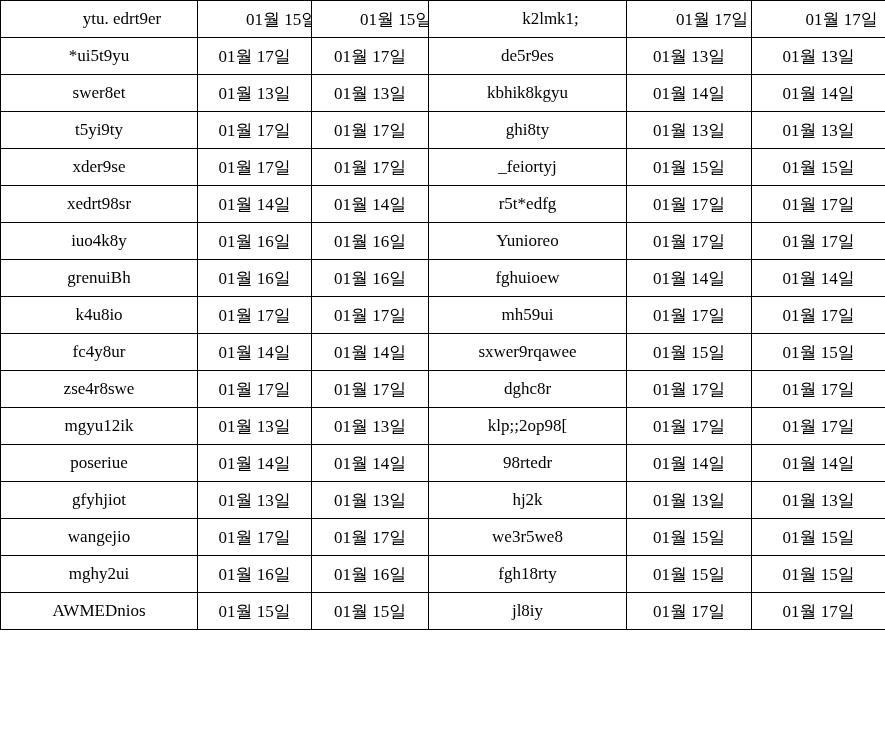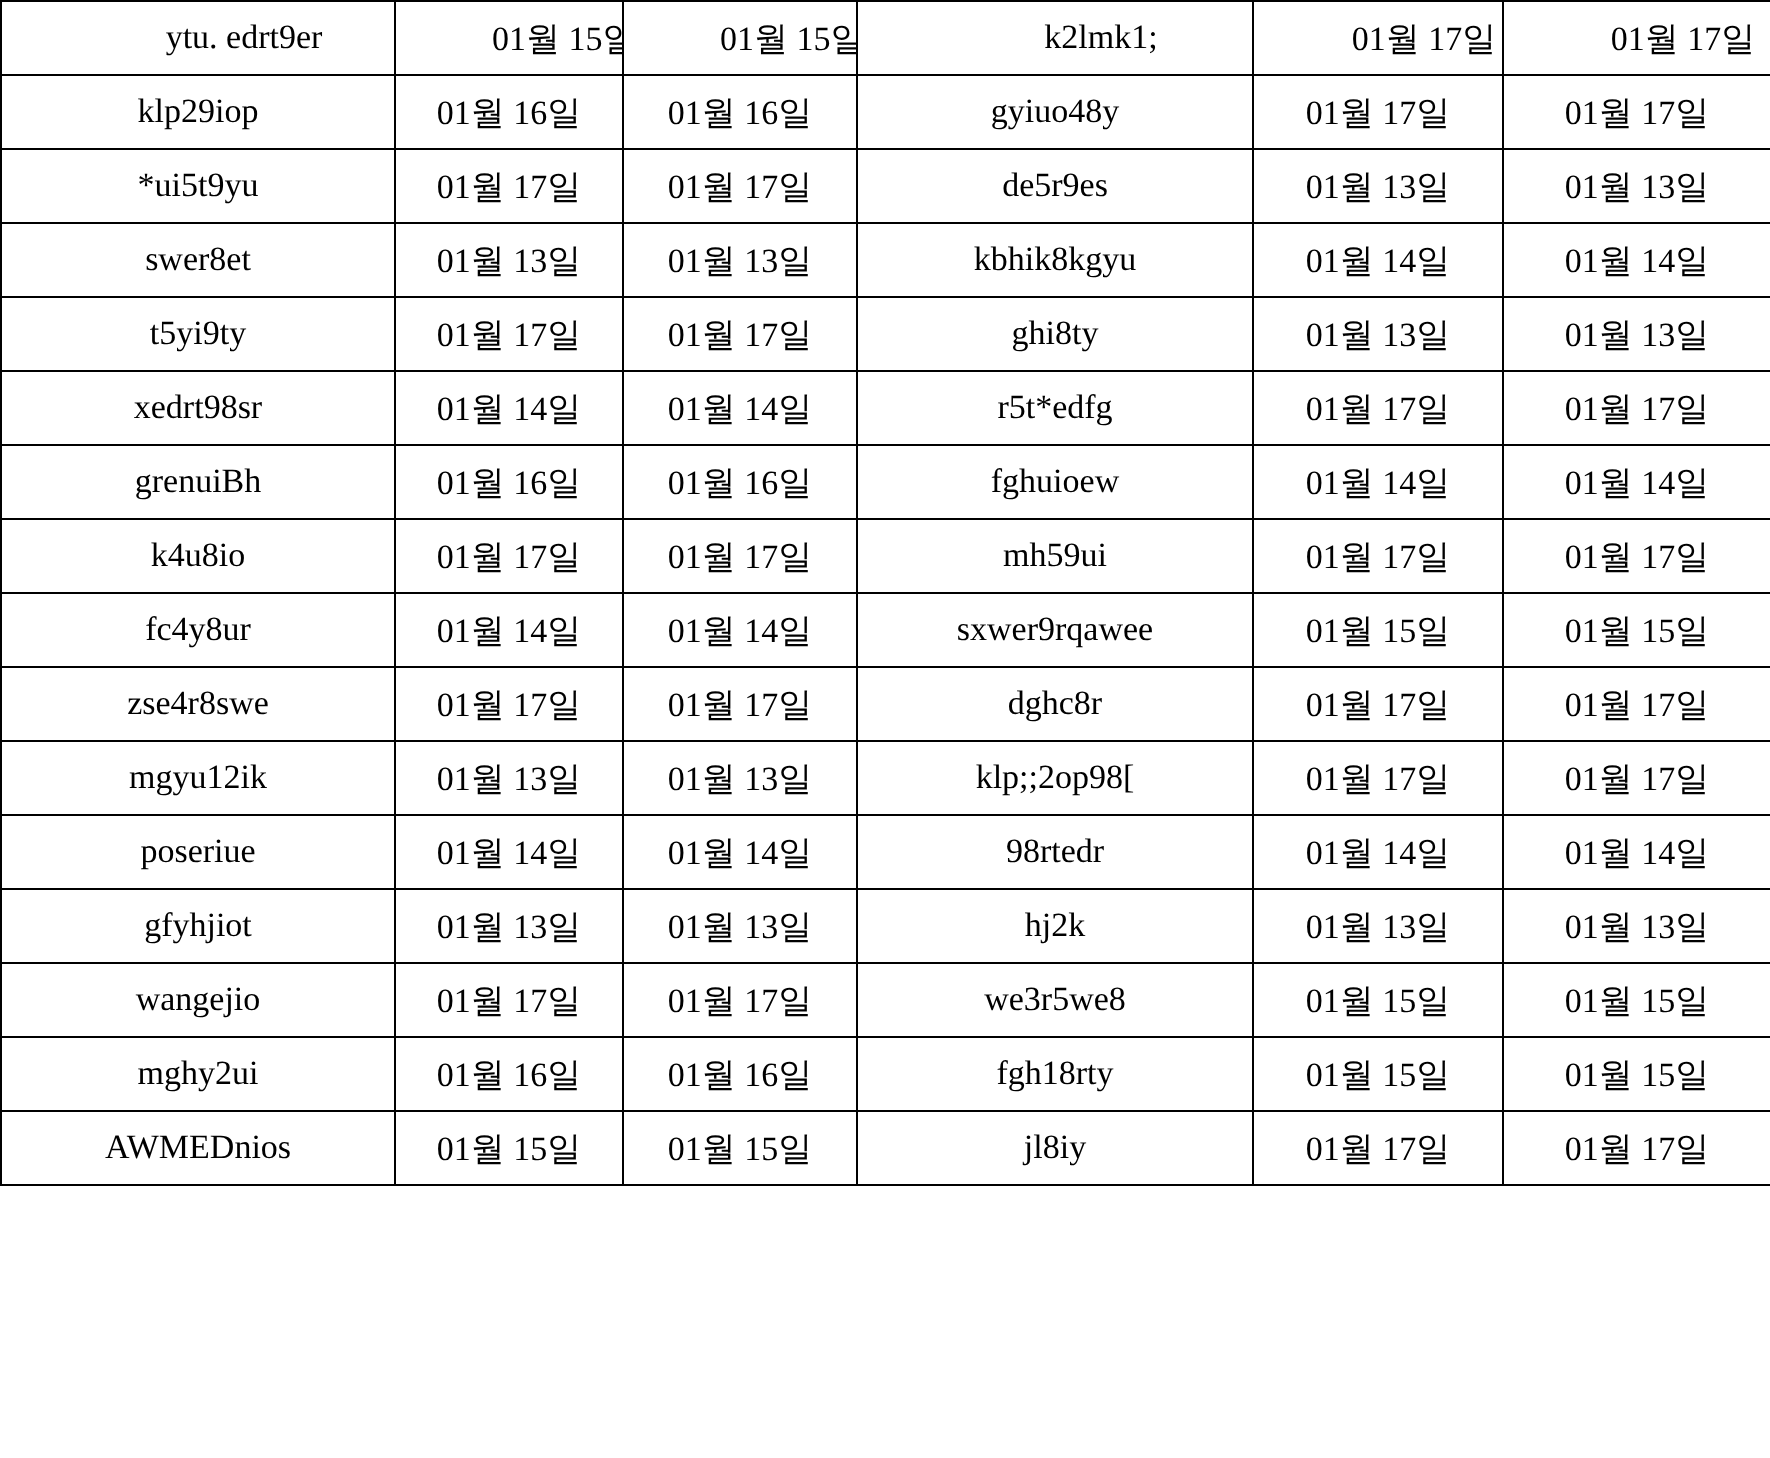--- a/index.html
+++ b/index.html
@@ -56,28 +56,20 @@
   <tbody>
       <tr>
         <td>ytu. edrt9er</td>
         <td>01월 15일</td>
         <td>01월 15일</td>
         <td>k2lmk1;</td>
         <td>01월 17일</td>
         <td>01월 17일</td>
       </tr>
       <tr>
-        <td>klp29iop</td>
-        <td>01월 16일</td>
-        <td>01월 16일</td>
-        <td>gyiuo48y</td>
-        <td>01월 17일</td>
-        <td>01월 17일</td>
-      </tr>
-      <tr>
         <td>*ui5t9yu</td>
         <td>01월 17일</td>
         <td>01월 17일</td>
         <td>de5r9es</td>
         <td>01월 13일</td>
         <td>01월 13일</td>
       </tr>
       <tr>
         <td>swer8et</td>
         <td>01월 13일</td>
@@ -88,24 +80,40 @@
       </tr>
       <tr>
         <td>t5yi9ty</td>
         <td>01월 17일</td>
         <td>01월 17일</td>
         <td>ghi8ty</td>
         <td>01월 13일</td>
         <td>01월 13일</td>
       </tr>
       <tr>
+        <td>xder9se</td>
+        <td>01월 17일</td>
+        <td>01월 17일</td>
+        <td>_feiortyj</td>
+        <td>01월 15일</td>
+        <td>01월 15일</td>
+      </tr>
+      <tr>
         <td>xedrt98sr</td>
         <td>01월 14일</td>
         <td>01월 14일</td>
         <td>r5t*edfg</td>
+        <td>01월 17일</td>
+        <td>01월 17일</td>
+      </tr>
+      <tr>
+        <td>iuo4k8y</td>
+        <td>01월 16일</td>
+        <td>01월 16일</td>
+        <td>Yunioreo</td>
         <td>01월 17일</td>
         <td>01월 17일</td>
       </tr>
       <tr>
         <td>grenuiBh</td>
         <td>01월 16일</td>
         <td>01월 16일</td>
         <td>fghuioew</td>
         <td>01월 14일</td>
         <td>01월 14일</td>

